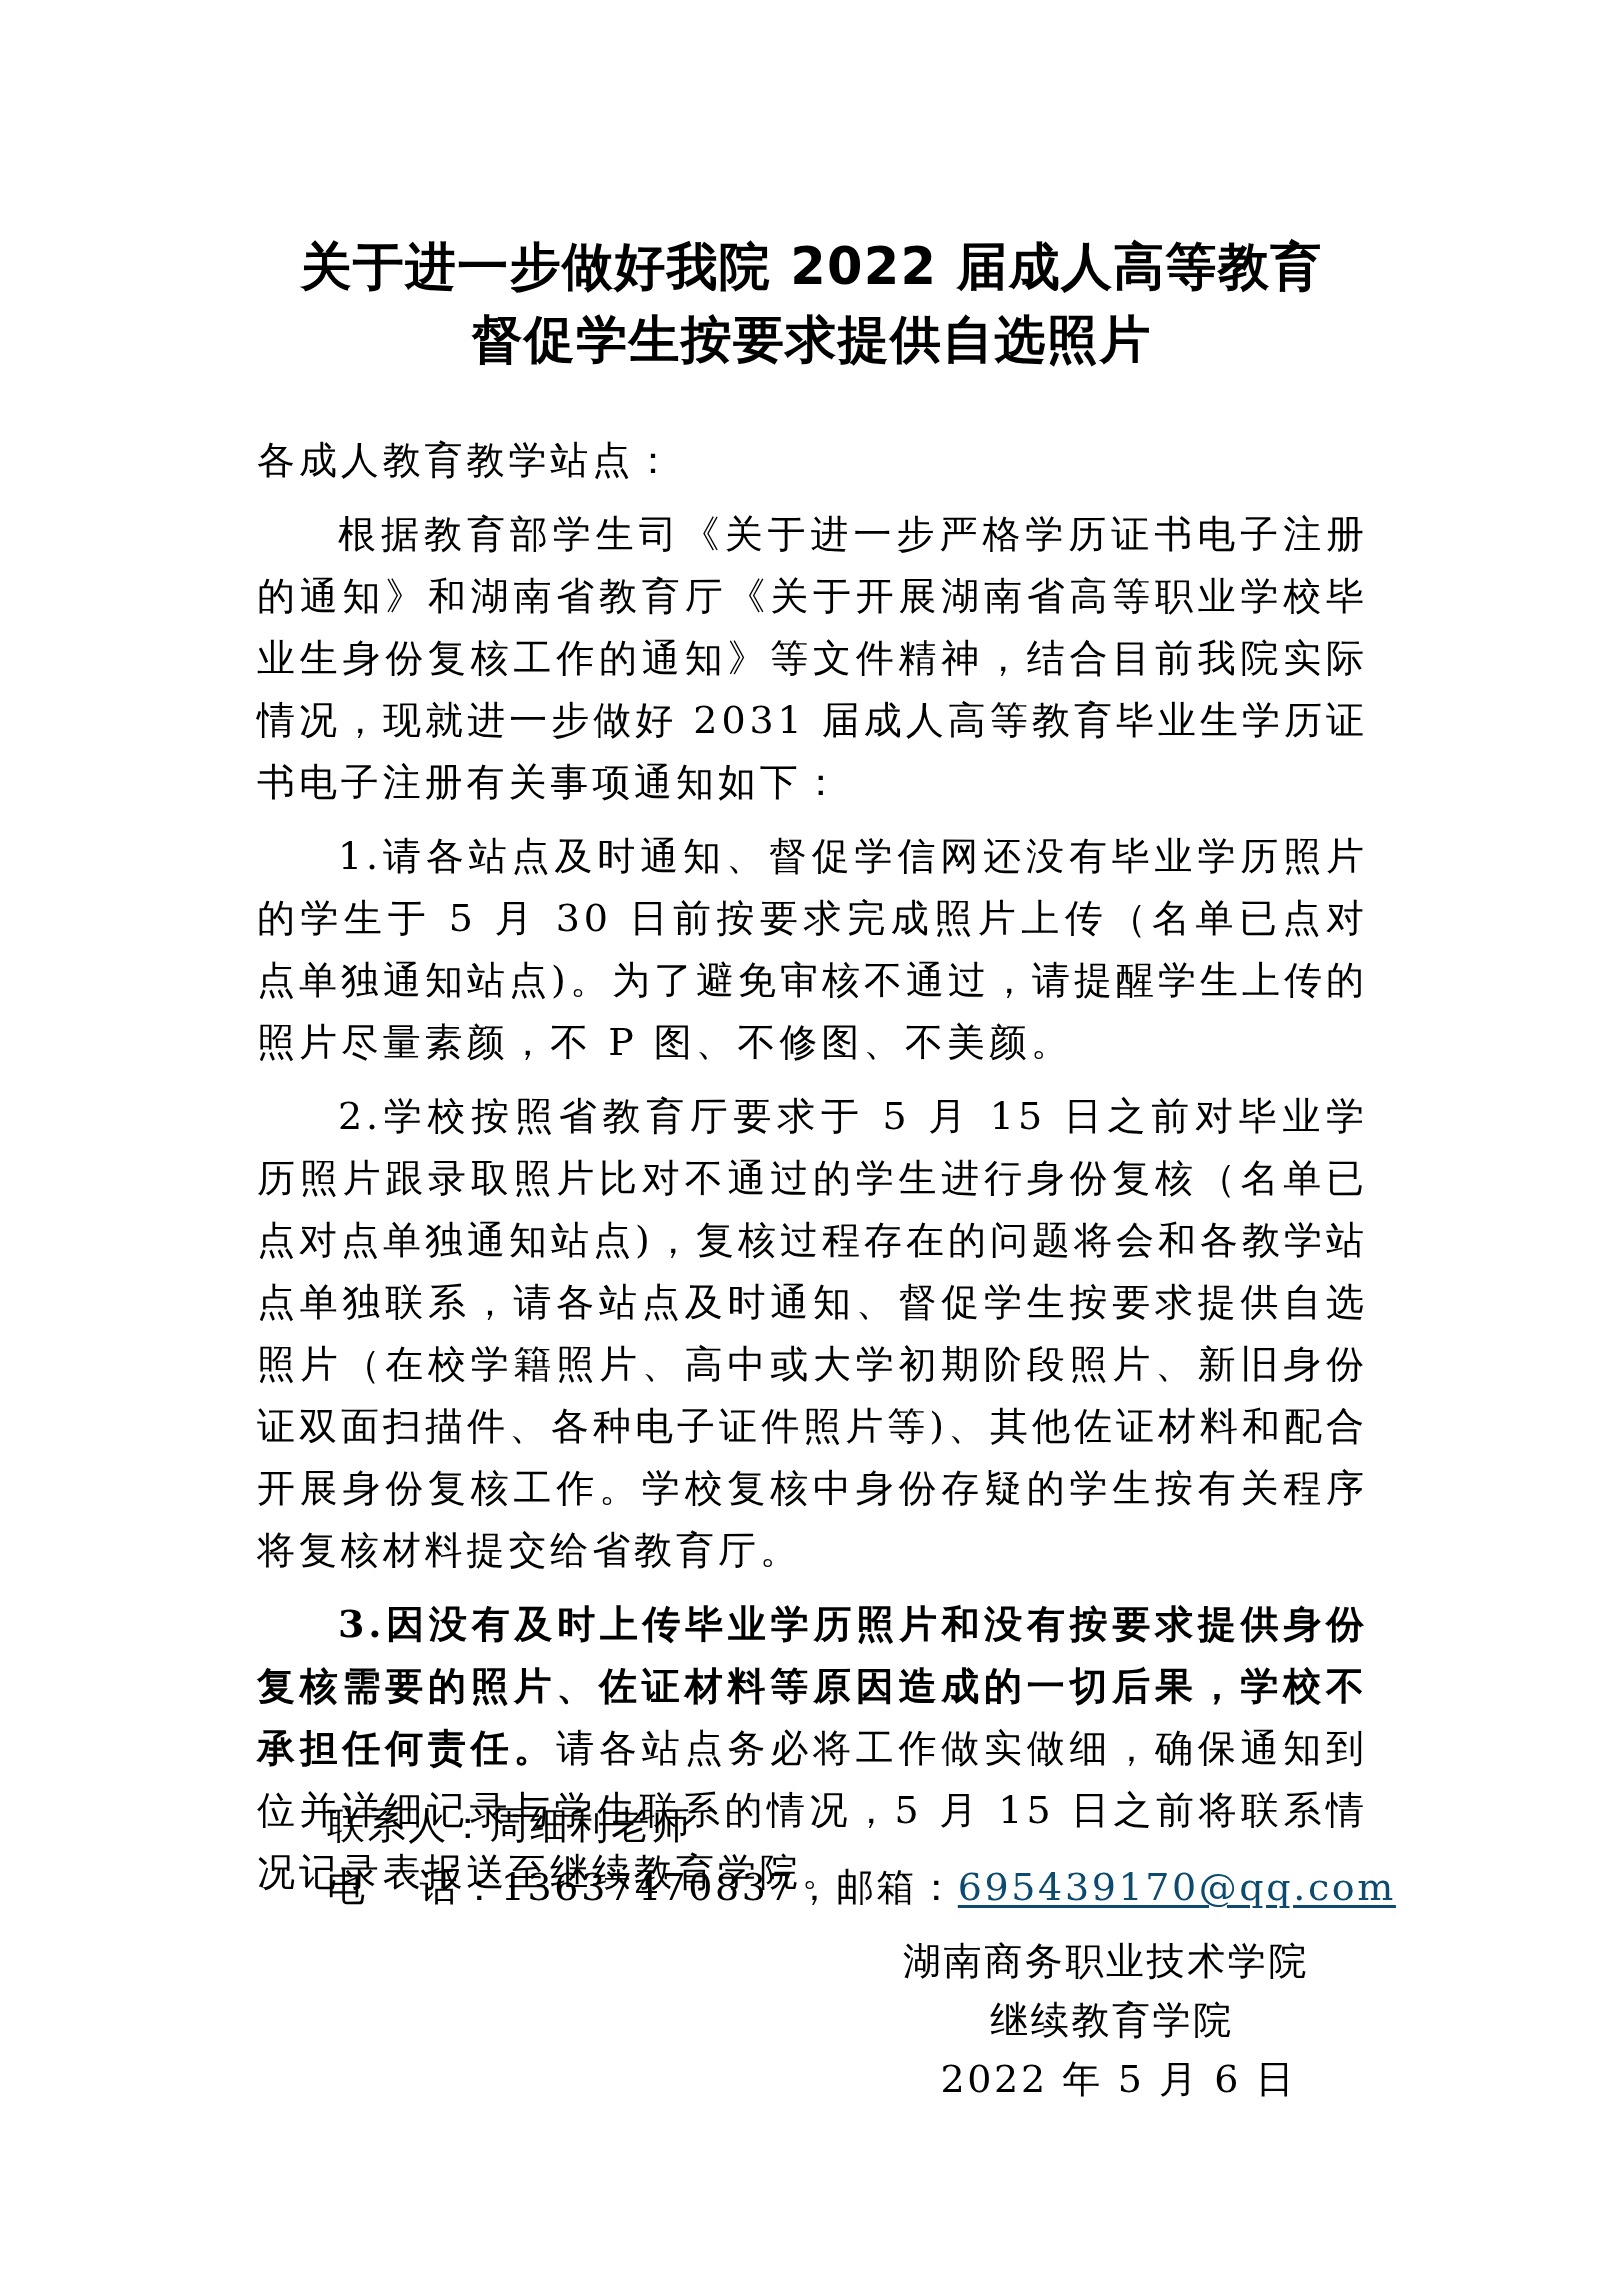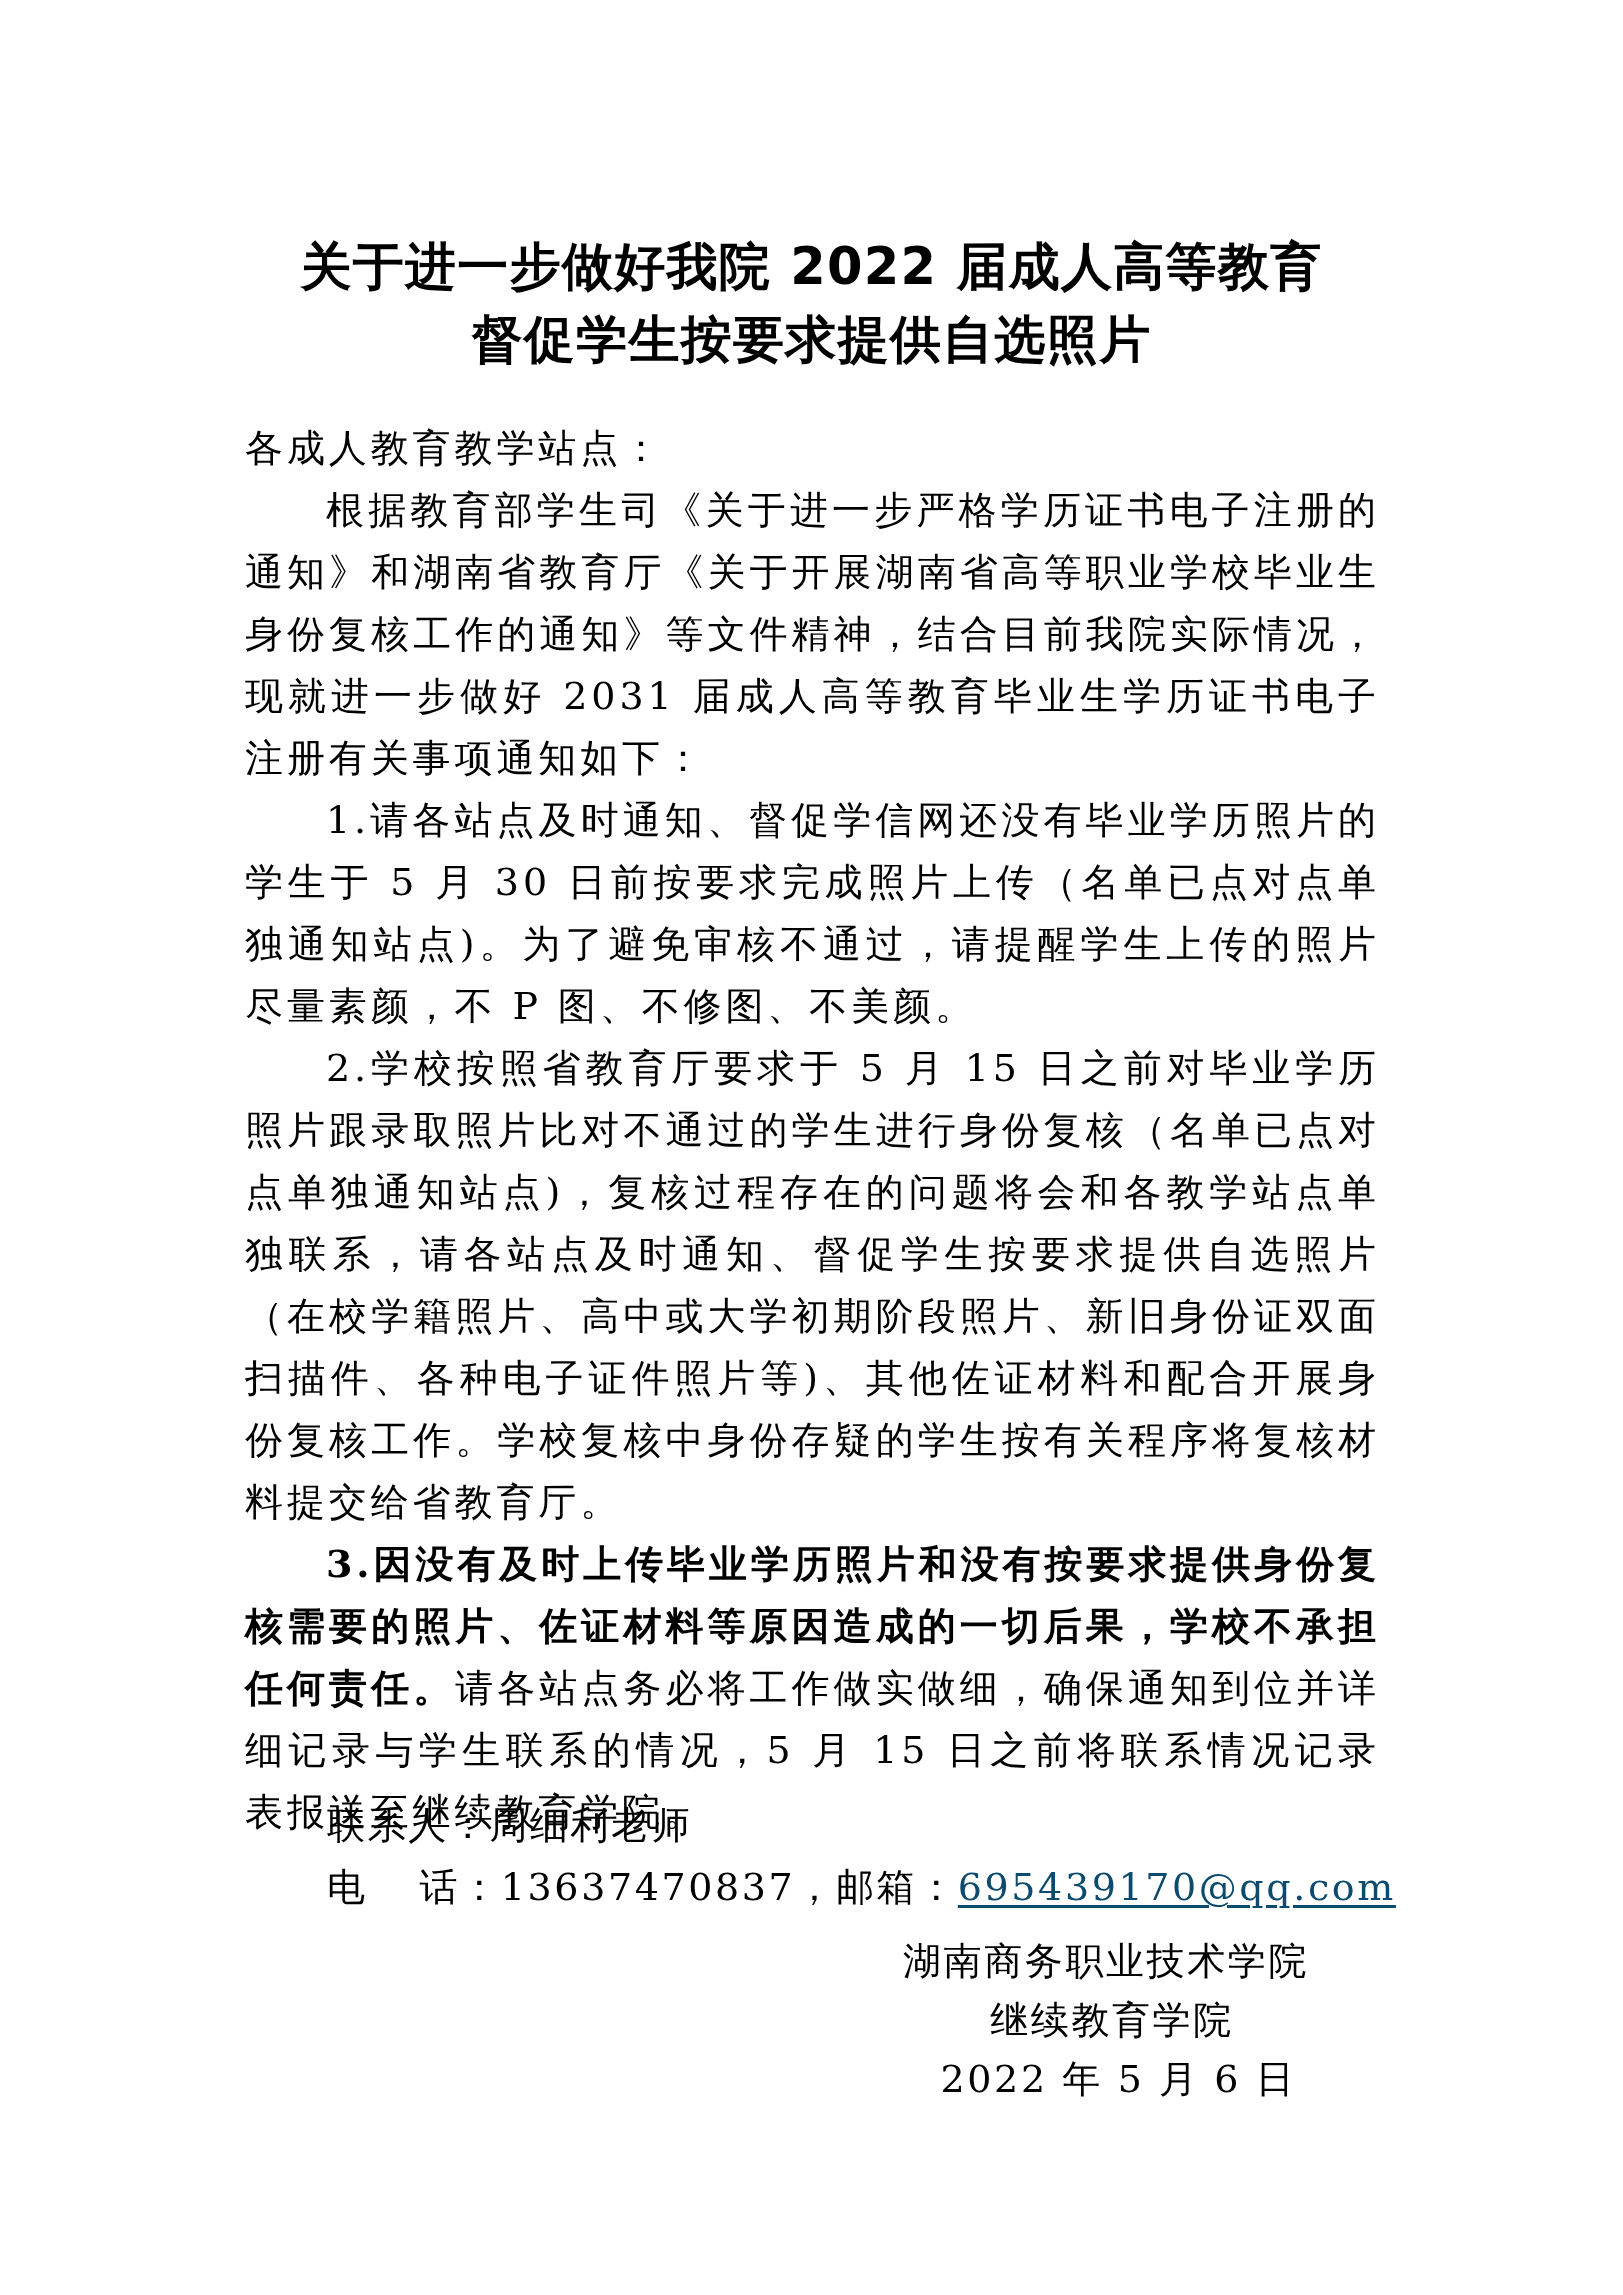--- a/index.html
+++ b/index.html
@@ -14,21 +14,21 @@
       font-family: "DejaVu Sans", "Liberation Sans", sans-serif;
       font-weight: bold; font-size: 51px; line-height: 65px; letter-spacing: 1.3px;
     }
     .title.l1 { top: 222px; margin-top: 12px; }
     .title.l2 { top: 307px; }
     .body {
       position: absolute; left: 245px; width: 1135px; top: 417px;
       font-size: 38px; line-height: 62px; letter-spacing: 3.9px;
       text-align: justify; text-align-last: left;
     }
-    .body p { margin: 0; }
+    .body p { margin: 12px; }
     .indent { text-indent: 81px; }
     .salutation { margin: 0; }
     .bold { font-weight: bold; }
     .contact { position: absolute; left: 327px; font-size: 38px; letter-spacing: 2.6px; }
     .contact.c1 { top: 1800px; }
     .contact.c2 { top: 1862px; }
     .email { text-decoration: underline; text-decoration-thickness: 3.3px; text-underline-offset: 5.2px; color: #0c4a6e; }
     .gap { display: inline-block; width: 52px; }
     .sign { position: absolute; font-size: 38px; letter-spacing: 2.6px; text-align: center; }
     .sign.s1 { left: 877px; top: 1936px; width: 458px; }

